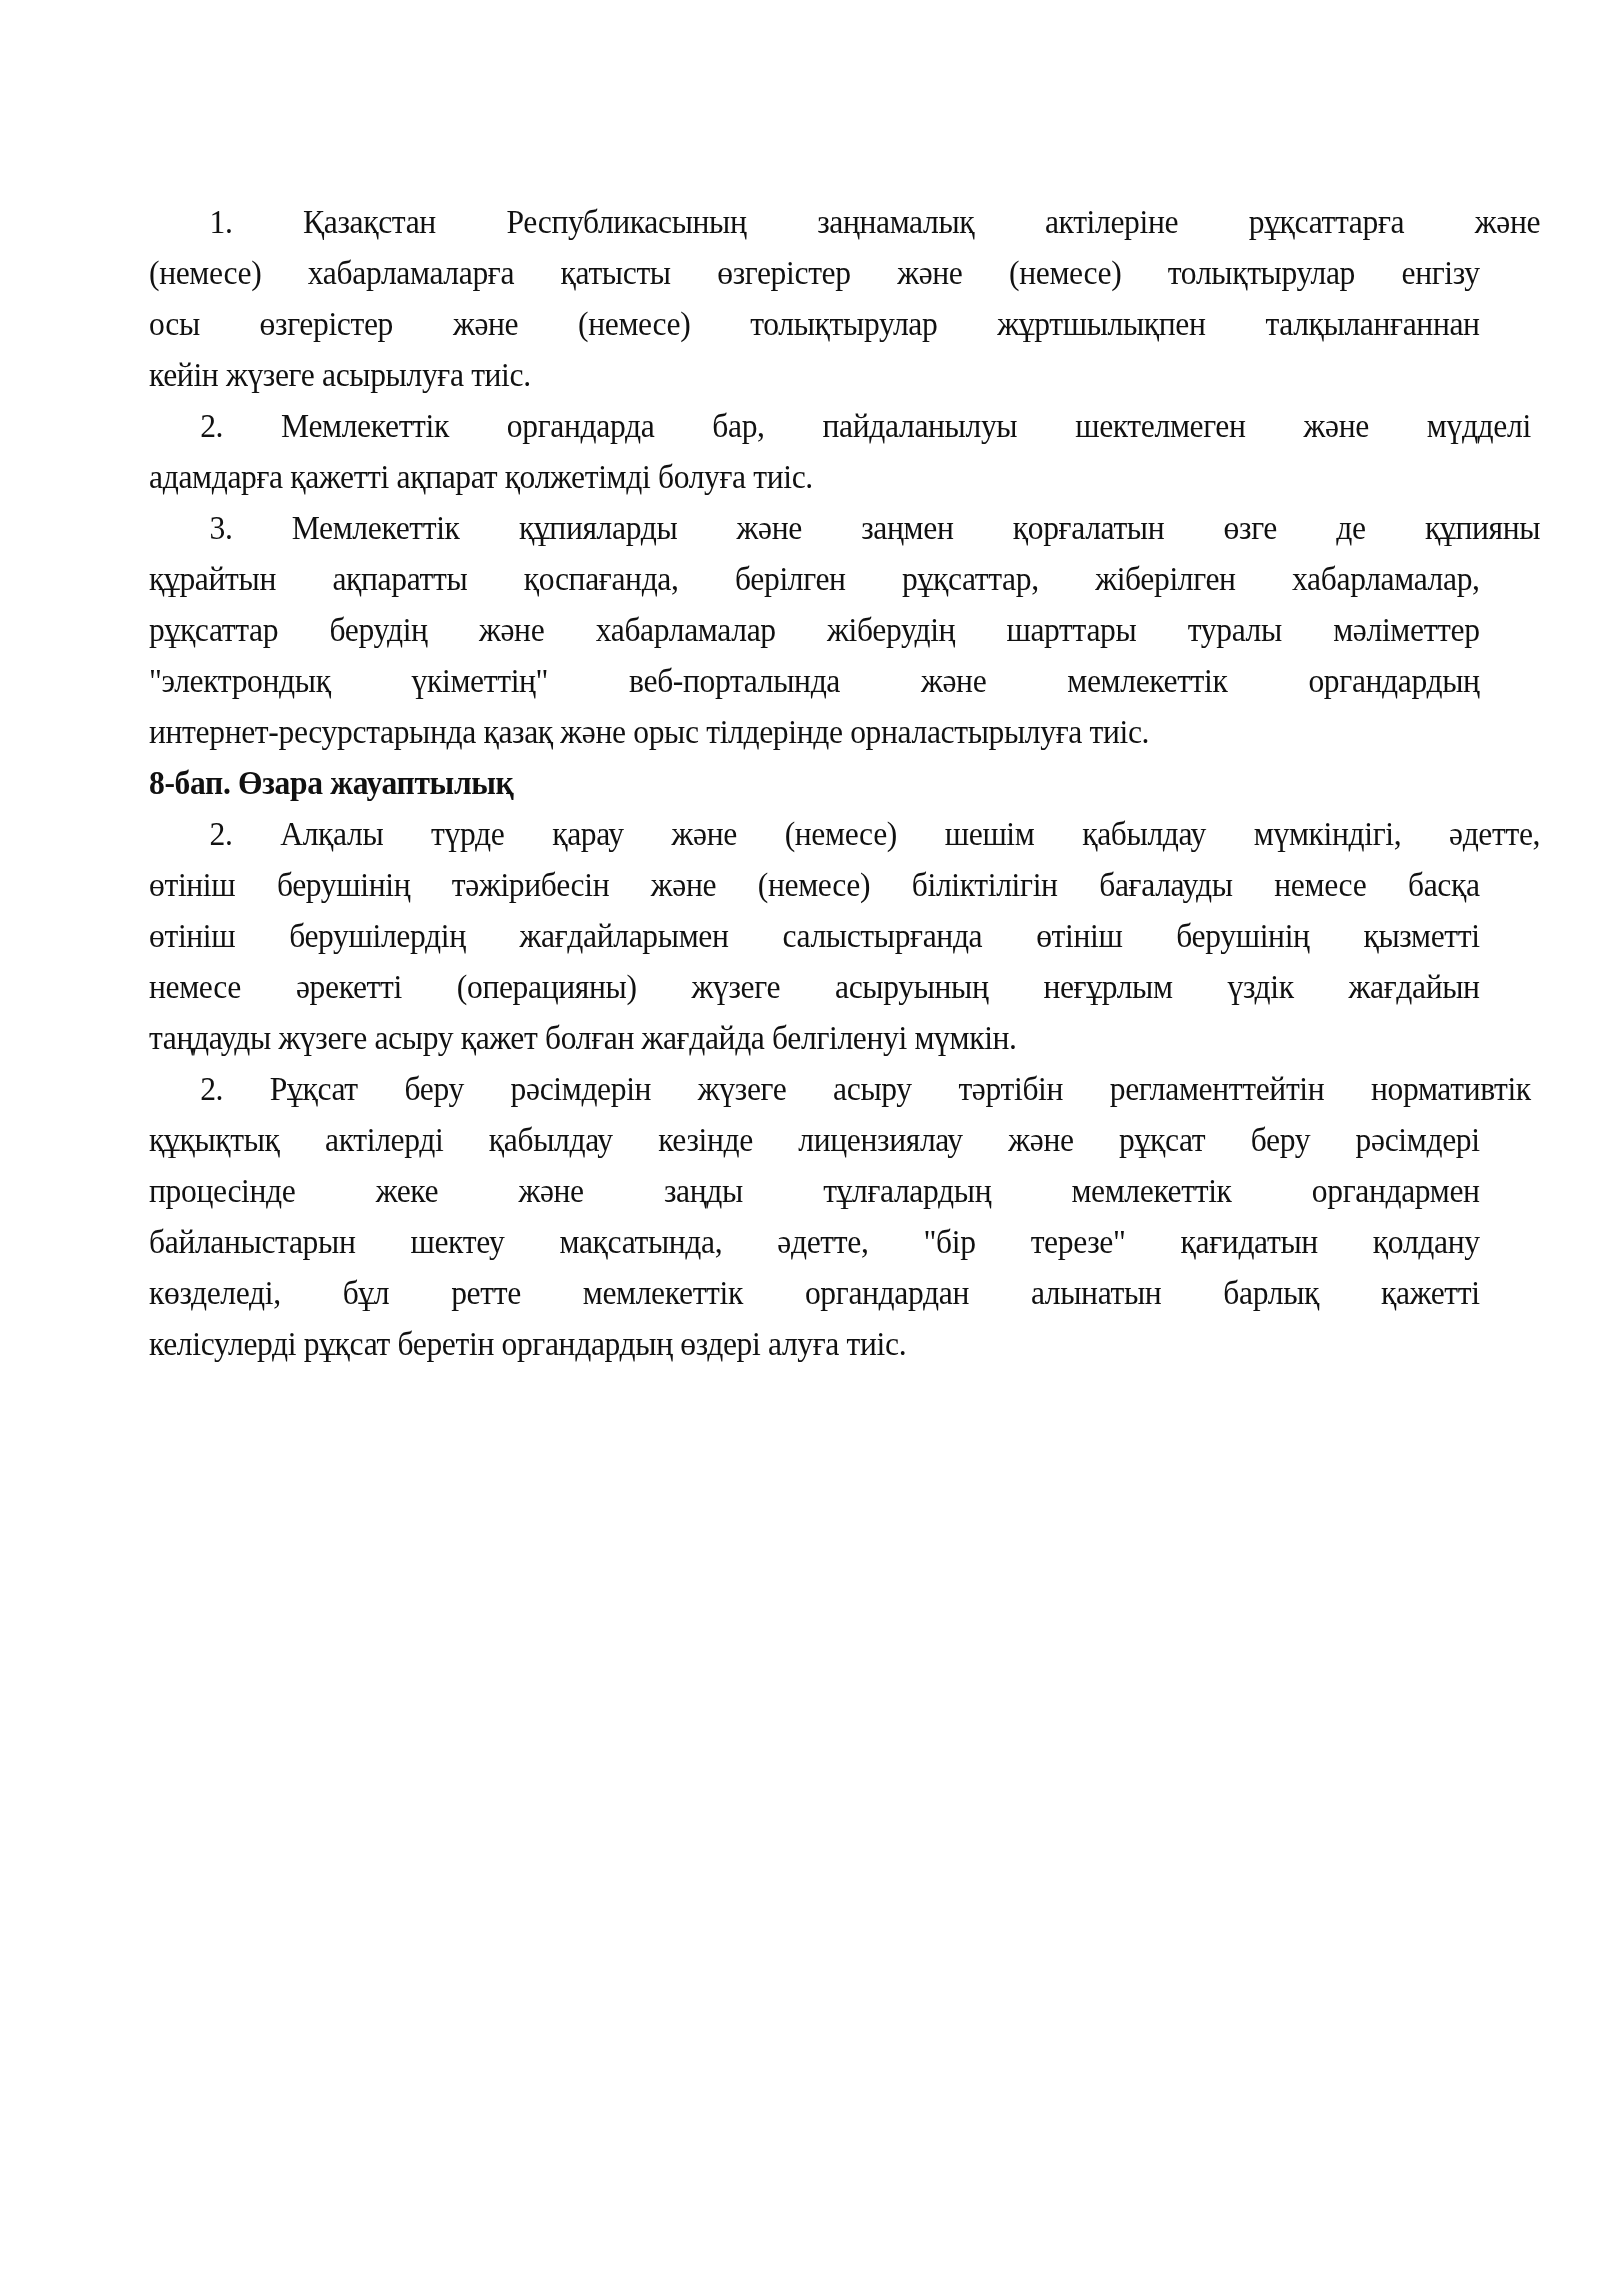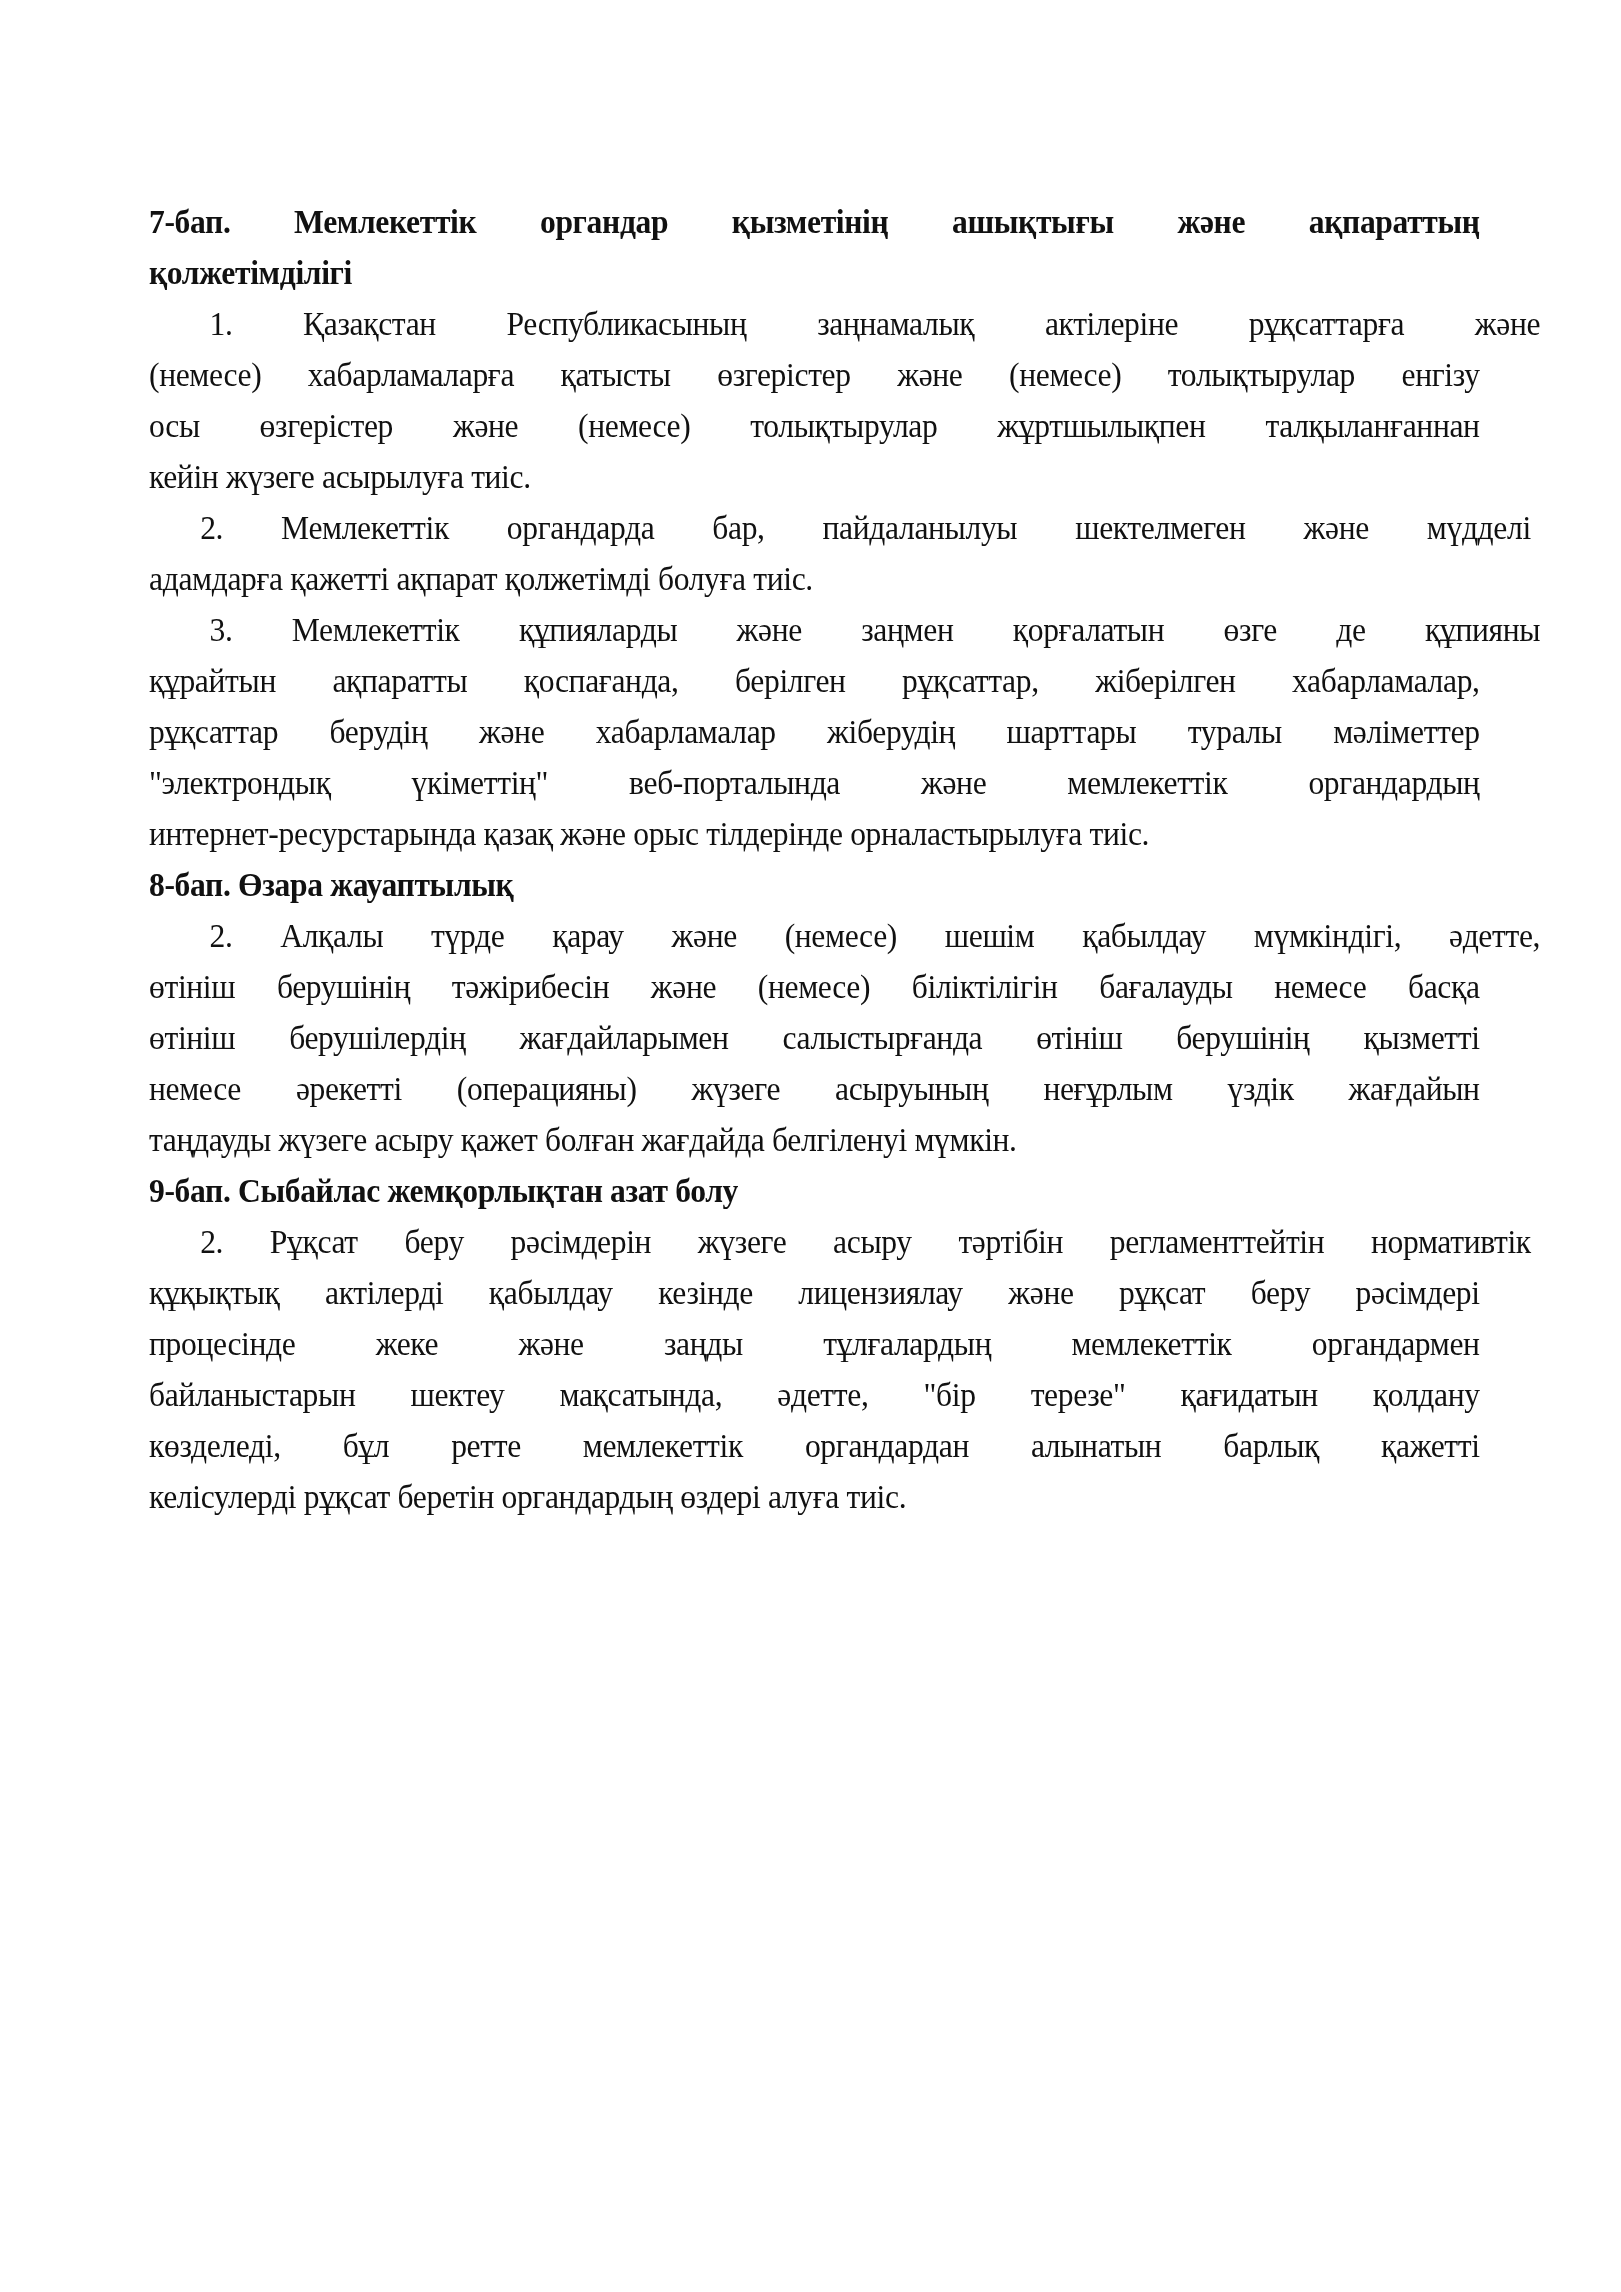--- a/index.html
+++ b/index.html
@@ -43,24 +43,20 @@
     .heading {
       font-weight: bold;
     }
   </style>
 </head>
 <body>
 
 <div class="page">
 
 
-  <div class="heading">
-    <div class="line justify">7-бап. Мемлекеттік органдар қызметінің ашықтығы және ақпараттың</div>
-    <div class="line">қолжетімділігі</div>
-  </div>
 
   <div>
     <div class="line justify indent">1. Қазақстан Республикасының заңнамалық актілеріне рұқсаттарға және</div>
     <div class="line justify">(немесе) хабарламаларға қатысты өзгерістер және (немесе) толықтырулар енгізу</div>
     <div class="line justify">осы өзгерістер және (немесе) толықтырулар жұртшылықпен талқыланғаннан</div>
     <div class="line">кейін жүзеге асырылуға тиіс.</div>
   </div>
 
   <div>
     <div class="line justify indent-sm">2. Мемлекеттік органдарда бар, пайдаланылуы шектелмеген және мүдделі</div>
@@ -82,23 +78,20 @@
 
 
   <div>
     <div class="line justify indent">2. Алқалы түрде қарау және (немесе) шешім қабылдау мүмкіндігі, әдетте,</div>
     <div class="line justify">өтініш берушінің тәжірибесін және (немесе) біліктілігін бағалауды немесе басқа</div>
     <div class="line justify">өтініш берушілердің жағдайларымен салыстырғанда өтініш берушінің қызметті</div>
     <div class="line justify">немесе әрекетті (операцияны) жүзеге асыруының неғұрлым үздік жағдайын</div>
     <div class="line">таңдауды жүзеге асыру қажет болған жағдайда белгіленуі мүмкін.</div>
   </div>
 
-  <div class="heading">
-    <div class="line">9-бап. Сыбайлас жемқорлықтан азат болу</div>
-  </div>
 
 
   <div>
     <div class="line justify indent-sm">2. Рұқсат беру рәсімдерін жүзеге асыру тәртібін регламенттейтін нормативтік</div>
     <div class="line justify">құқықтық актілерді қабылдау кезінде лицензиялау және рұқсат беру рәсімдері</div>
     <div class="line justify">процесінде жеке және заңды тұлғалардың мемлекеттік органдармен</div>
     <div class="line justify">байланыстарын шектеу мақсатында, әдетте, "бір терезе" қағидатын қолдану</div>
     <div class="line justify">көзделеді, бұл ретте мемлекеттік органдардан алынатын барлық қажетті</div>
     <div class="line">келісулерді рұқсат беретін органдардың өздері алуға тиіс.</div>
   </div>

